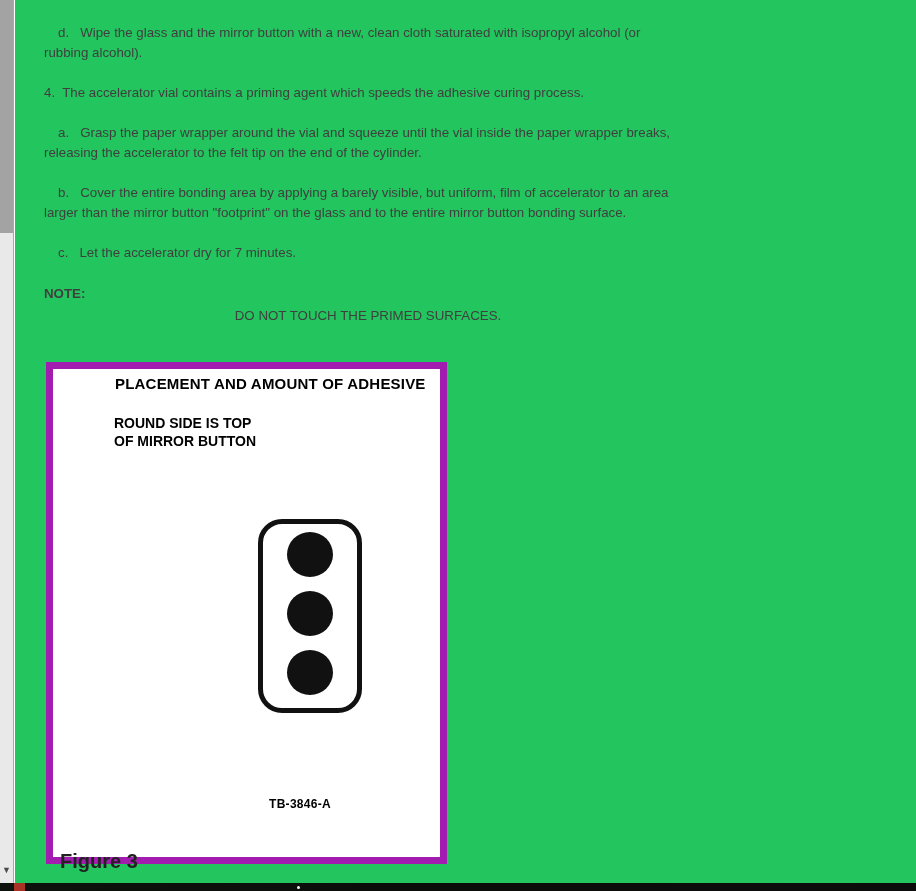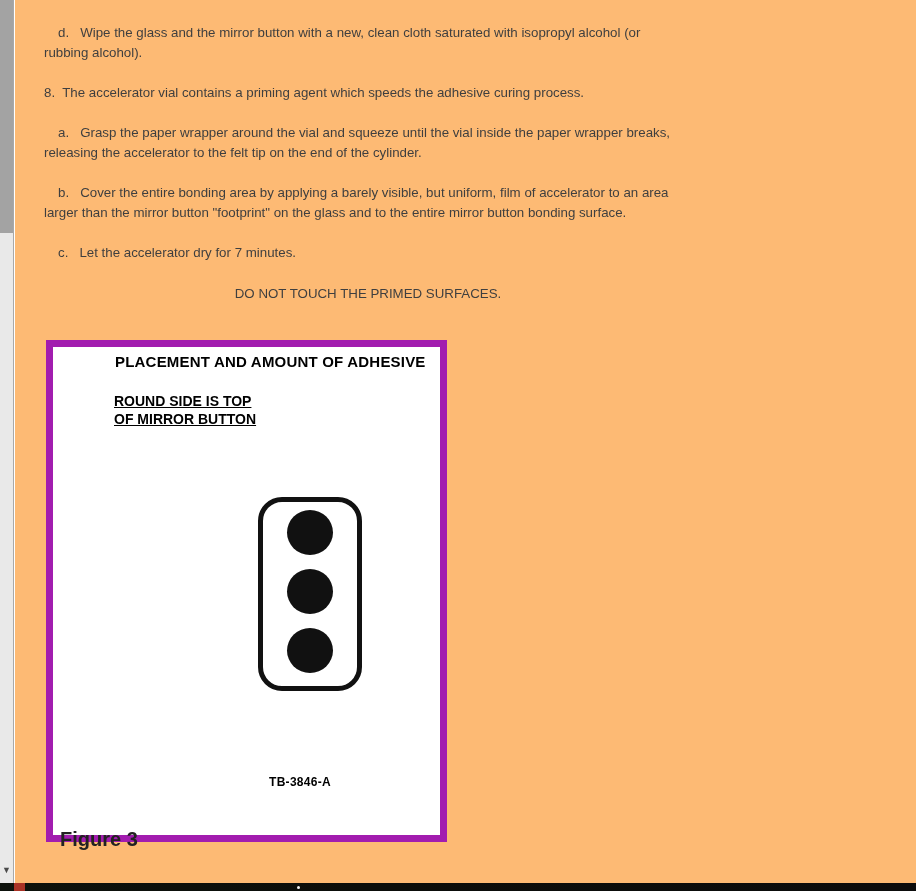--- a/index.html
+++ b/index.html
@@ -47,21 +47,21 @@
     user-select: none;
   }
 
   
   .content {
     position: absolute;
     left: 15px;
     top: 0;
     width: 901px;
     height: 883px;
-    background: #fdba74;
+    background: #22c55e;
     padding: 23px 0 0 29px;
     color: #3f3f3f;
     font-size: 13.3px;
   }
   .para {
     margin: 0 0 20px 0;
     line-height: 20px;
     width: 640px;
     white-space: pre-wrap;
   }
@@ -100,21 +100,20 @@
     white-space: nowrap;
   }
   .fig-sub {
     position: absolute;
     top: 45px;
     left: 61px;
     font-weight: bold;
     font-size: 14px;
     line-height: 18px;
     white-space: nowrap;
-    text-decoration: underline;
   }
   .mirror-button {
     position: absolute;
     top: 150px;
     left: 205px;
     width: 104px;
     height: 194px;
     border: 5px solid #111111;
     border-radius: 24px;
     display: flex;
@@ -182,25 +181,26 @@
 <div class="viewport">
 
   <div class="scrollbar-left">
     <div class="scrollbar-thumb"></div>
     <div class="scrollbar-arrow">▼</div>
   </div>
 
   <div class="content">
 
     <p class="para indent">d.   Wipe the glass and the mirror button with a new, clean cloth saturated with isopropyl alcohol (or rubbing alcohol).</p>
-    <p class="para">8.  The accelerator vial contains a priming agent which speeds the adhesive curing process.</p>
+    <p class="para">4.  The accelerator vial contains a priming agent which speeds the adhesive curing process.</p>
     <p class="para indent">a.   Grasp the paper wrapper around the vial and squeeze until the vial inside the paper wrapper breaks, releasing the accelerator to the felt tip on the end of the cylinder.</p>
     <p class="para indent">b.   Cover the entire bonding area by applying a barely visible, but uniform, film of accelerator to an area larger than the mirror button "footprint" on the glass and to the entire mirror button bonding surface.</p>
     <p class="para indent">c.   Let the accelerator dry for 7 minutes.</p>
 
+    <p class="note-label">NOTE:</p>
     <p class="note-text">DO NOT TOUCH THE PRIMED SURFACES.</p>
 
     <div class="figure-box">
       <div class="fig-title">PLACEMENT AND AMOUNT OF ADHESIVE</div>
       <div class="fig-sub">
         <div>ROUND SIDE IS TOP</div>
         <div>OF MIRROR BUTTON</div>
       </div>
       <div class="mirror-button">
         <div class="adhesive-dot"></div>

